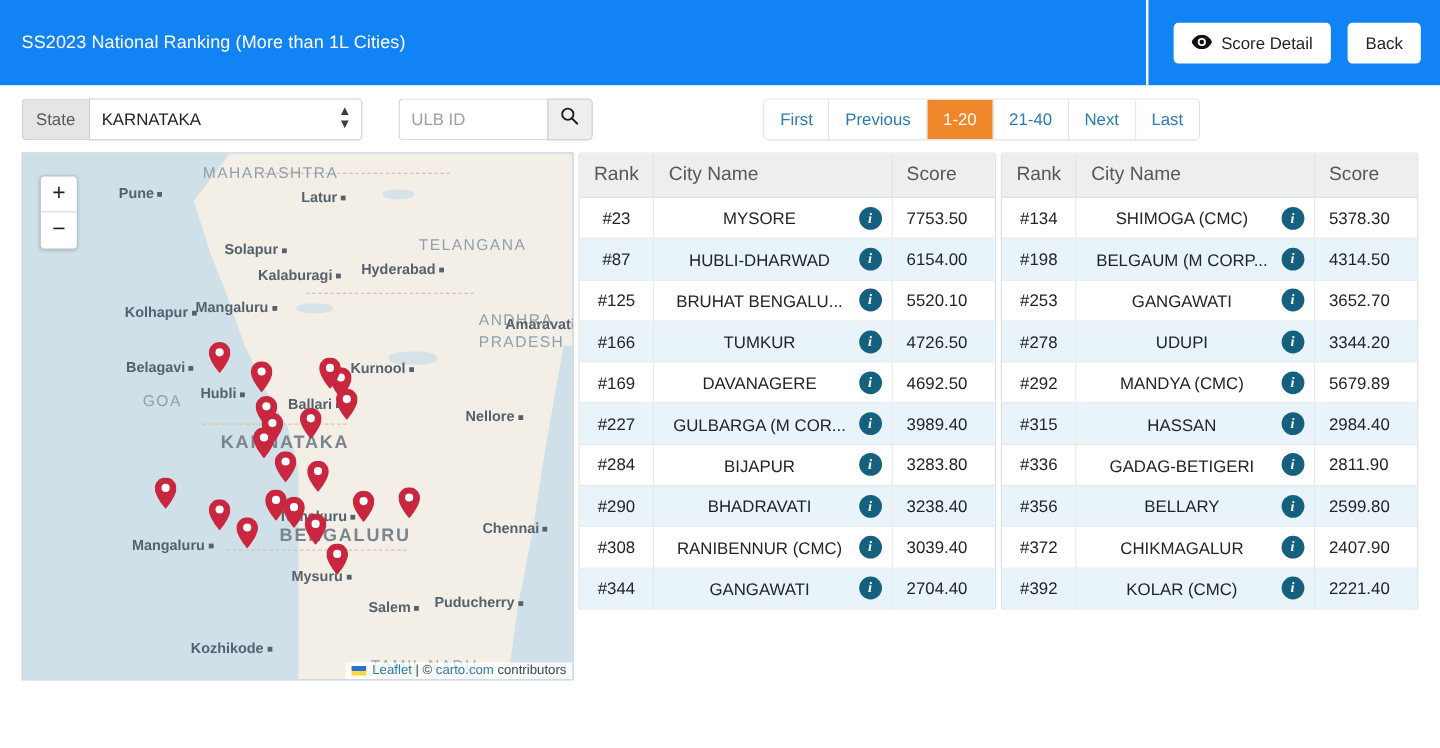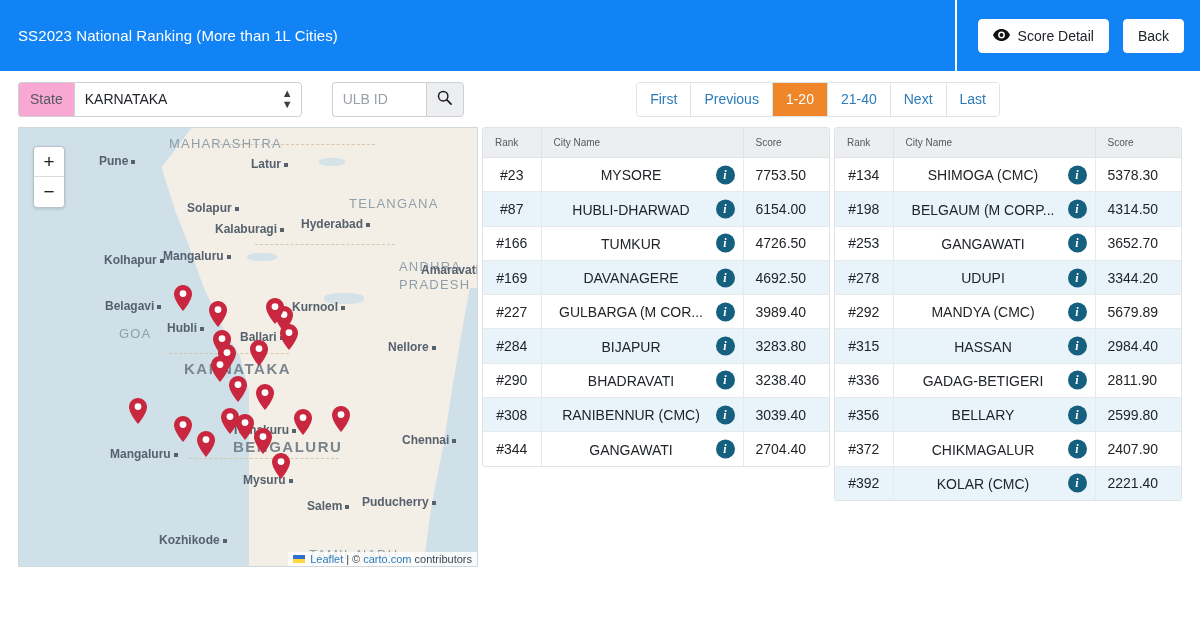--- a/index.html
+++ b/index.html
@@ -59,21 +59,21 @@
   
   .toolbar {
     height: 56px;
     display: flex;
     align-items: center;
     padding: 0 18px;
     gap: 14px;
   }
   .input-group { display: flex; align-items: stretch; height: 35px; }
   .ig-addon {
-    background: #f9a8d4;
+    background: #e5e5e5;
     border: 1px solid #ccd0d4;
     border-right: none;
     border-radius: 4px 0 0 4px;
     display: flex; align-items: center;
     padding: 0 11px;
     font-size: 14px;
     color: #55595c;
   }
   .ig-select {
     border: 1px solid #ccd0d4;
@@ -98,21 +98,21 @@
     line-height: 1;
   }
   .ulb-box {
     display: flex; align-items: stretch; height: 35px;
     margin-left: 16px;
   }
   .ulb-input {
     border: 1px solid #ccd0d4;
     border-right: none;
     border-radius: 4px 0 0 4px;
-    width: 94px;
+    width: 124px;
     padding: 0 10px;
     font-size: 14px;
     color: #212529;
     font-family: "Liberation Sans", sans-serif;
     outline: none;
   }
   .ulb-input::placeholder { color: #9aa0a6; }
   .ulb-btn {
     border: 1px solid #ccd0d4;
     border-radius: 0 4px 4px 0;
@@ -267,21 +267,21 @@
     border-radius: 3px;
     overflow: hidden;
     flex: 1 1 0;
     background: #fff;
   }
   table { border-collapse: collapse; width: 100%; }
   th {
     background: #eceeef;
     color: #55595c;
     font-weight: normal;
-    font-size: 10px;
+    font-size: 16px;
     text-align: left;
     padding: 9px 12px;
     border-bottom: 1px solid #dfe3e6;
     border-right: 1px solid #dfe3e6;
   }
   th:last-child, td:last-child { border-right: none; }
   th.c-score, td.c-score { text-align: left; width: 86px; }
   th.c-rank, td.c-rank { width: 58px; }
   td {
     font-size: 14px;
@@ -536,20 +536,25 @@
             <td class="c-rank">#23</td>
             <td class="cityc"><span class="cityname">MYSORE</span><span class="info-ico">i</span></td>
             <td class="c-score">7753.50</td>
           </tr>
           <tr>
             <td class="c-rank">#87</td>
             <td class="cityc"><span class="cityname">HUBLI-DHARWAD</span><span class="info-ico">i</span></td>
             <td class="c-score">6154.00</td>
           </tr>
           <tr>
+            <td class="c-rank">#125</td>
+            <td class="cityc"><span class="cityname">BRUHAT BENGALU...</span><span class="info-ico">i</span></td>
+            <td class="c-score">5520.10</td>
+          </tr>
+          <tr>
             <td class="c-rank">#166</td>
             <td class="cityc"><span class="cityname">TUMKUR</span><span class="info-ico">i</span></td>
             <td class="c-score">4726.50</td>
           </tr>
           <tr>
             <td class="c-rank">#169</td>
             <td class="cityc"><span class="cityname">DAVANAGERE</span><span class="info-ico">i</span></td>
             <td class="c-score">4692.50</td>
           </tr>
           <tr>

